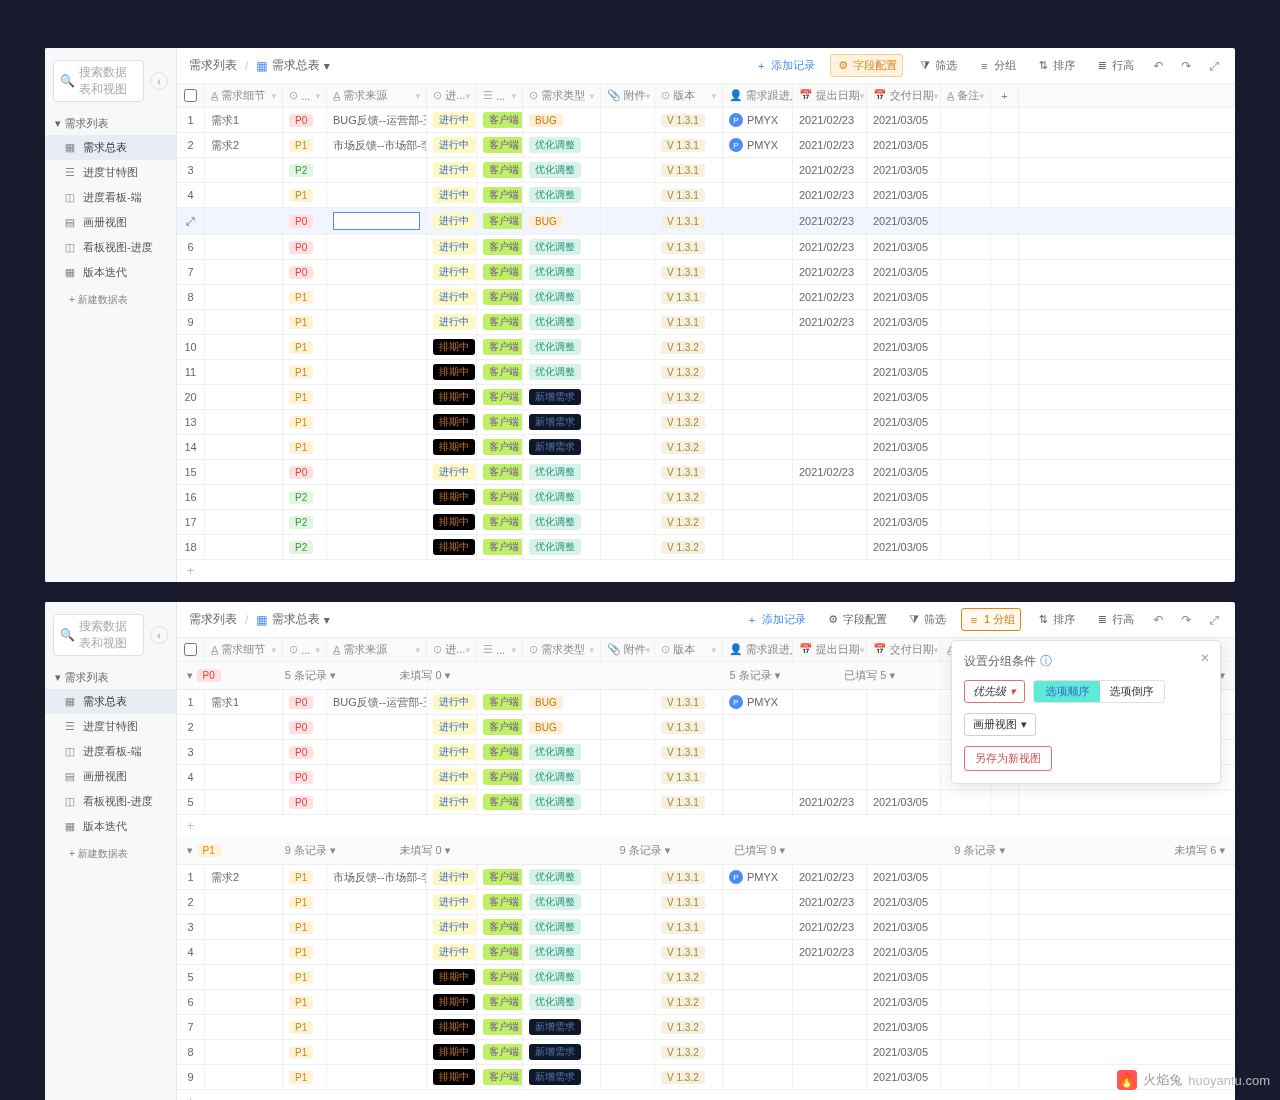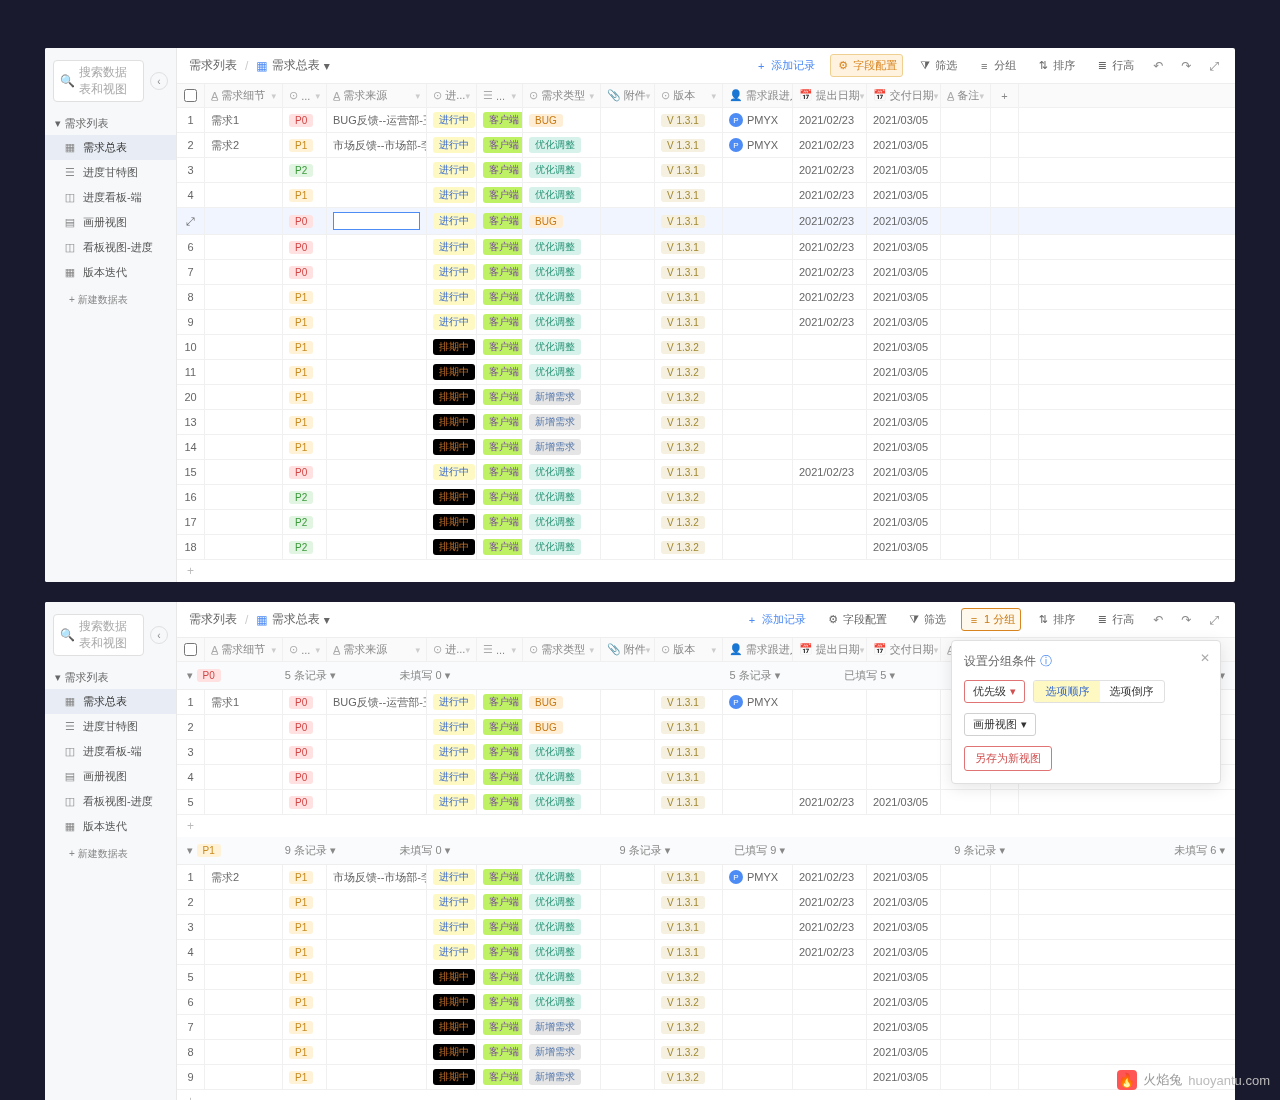--- a/index.html
+++ b/index.html
@@ -60,42 +60,42 @@
 
 .tag { padding: 1px 6px; border-radius: 3px; font-size: 10px; display: inline-block; }
 .tag-P0 { background: #ffe1e1; color: #d14545; }
 .tag-P1 { background: #fff2d6; color: #c78a1f; }
 .tag-P2 { background: #e2f4e2; color: #3a9a3a; }
 .tag-prog-run { background: #fef9c3; color: #3366cc; }
 .tag-prog-queue { background: #000000; color: #c9742a; }
 .tag-plat { background: #bef264; color: #7a4aa0; }
 .tag-bug { background: #ffeed6; color: #c77810; }
 .tag-opt { background: #d6f2eb; color: #2a9577; }
-.tag-new { background: #e5e5e5; color: #5577aa; font-family: Liberation Mono, monospace; }
+.tag-new { background: #0f172a; color: #5577aa; font-family: Liberation Mono, monospace; }
 .tag-ver { background: #f5f0e0; color: #a08830; }
 .avatar { width: 14px; height: 14px; border-radius: 50%; background: #4d8bf5; color: #fff; font-size: 8px; display: inline-flex; align-items: center; justify-content: center; margin-right: 4px; }
 .g-row.selected { background: #f0f5ff; }
 .cell-input { border: 1px solid #4d8bf5; width: 100%; height: 18px; background: #fff; }
 .add-row { padding: 4px 10px; color: #bbb; }
 
 
 .grp-hdr { display: flex; align-items: center; padding: 6px 10px; background: #fafbfc; border-bottom: 1px solid #eee; gap: 24px; font-size: 11px; color: #888; }
 .grp-hdr .gtag { display: inline-flex; align-items: center; gap: 4px; }
 .grp-hdr .meta { display: flex; align-items: center; gap: 4px; margin-left: 40px; }
 .grp-spacer { flex: 1; }
 
 
 .popup { position: absolute; background: #fff; border: 1px solid #e0e0e0; box-shadow: 0 4px 16px rgba(0,0,0,.1); border-radius: 4px; padding: 12px; width: 270px; font-size: 12px; }
 .popup-title { color: #666; margin-bottom: 10px; display: flex; align-items: center; gap: 4px; }
 .popup-row { display: flex; align-items: center; gap: 8px; margin-bottom: 10px; }
 .sel { border: 1px solid #d0d0d0; padding: 3px 8px; border-radius: 3px; font-size: 11px; display: flex; align-items: center; gap: 4px; cursor: pointer; }
-.sel.red { border-color: #e07474; color: #333; }
+.sel.red { border-color: #e07474; color: #333; font-style: italic; }
 .seg { display: flex; border: 1px solid #e0e0e0; border-radius: 3px; overflow: hidden; font-size: 11px; }
 .seg > div { padding: 3px 10px; cursor: pointer; }
-.seg .on { background: #fef9c3; color: #3366cc; padding-left: 12px; }
+.seg .on { background: #5eead4; color: #3366cc; padding-left: 12px; }
 .close-x { position: absolute; right: 10px; top: 10px; color: #aaa; cursor: pointer; }
 .save-view { border: 1px solid #e07474; color: #d15050; padding: 4px 10px; border-radius: 3px; font-size: 11px; display: inline-block; cursor: pointer; }
 .rel { position: relative; }
 
 
 .watermark { position: fixed; bottom: 10px; right: 10px; color: #999; font-size: 13px; display: flex; align-items: center; gap: 6px; }
 .watermark .logo { width: 20px; height: 20px; background: #f55; border-radius: 4px; display: inline-flex; align-items: center; justify-content: center; color: #fff; font-size: 14px; }
 </style>
 </head>
 <body>

